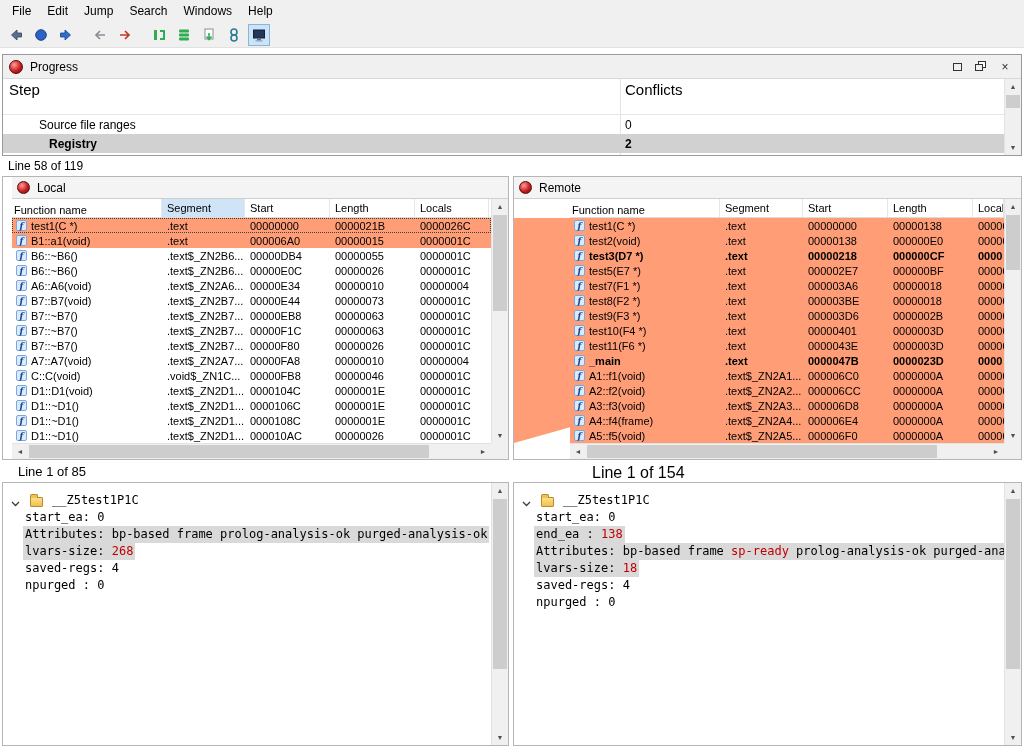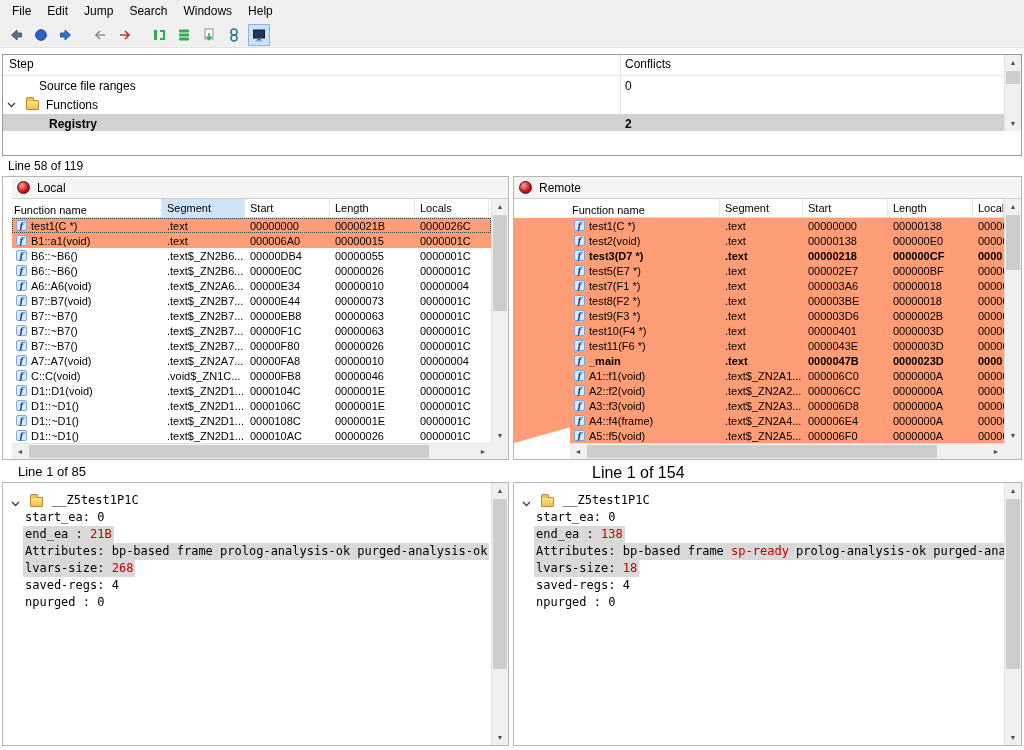--- a/index.html
+++ b/index.html
@@ -18,21 +18,21 @@
   
   #progress { position:absolute; left:2px; top:54px; width:1020px; height:102px; border:1px solid #9b9b9b; background:#fff; }
   .ptitle { height:24px; background:#f0f0f0; border-bottom:1px solid #d9d9d9; display:flex; align-items:center; padding-left:6px; }
   .appico { width:14px; height:14px; border-radius:50%; background:radial-gradient(circle at 35% 32%, #ff9d9d, #c81f1f 55%, #6e0a0a); border:1px solid #5a0808; flex:none; }
   .ptext { margin-left:7px; font-size:12px; }
   .winbtns { margin-left:auto; display:flex; align-items:center; padding-right:4px; }
   .wbtn { width:24px; height:18px; display:flex; align-items:center; justify-content:center; color:#333; }
   .glyph-max { width:9px; height:8px; border:1px solid #333; display:inline-block; }
   .wclose { font-size:12px; }
   .pcontent { position:relative; height:76px; overflow:hidden; }
-  .phead { position:relative; height:21px; border-bottom:1px solid #e6e6e6; font-size:12px; }
+  .phead { position:relative; height:36px; border-bottom:1px solid #e6e6e6; font-size:15px; }
   .ph-step { position:absolute; left:6px; top:2px; }
   .ph-conf { position:absolute; left:622px; top:2px; }
   .pdivider { position:absolute; left:617px; top:0; bottom:0; width:1px; background:#e3e3e3; }
   .pg-row { position:relative; height:19px; display:flex; align-items:center; font-size:12px; }
   .pg-row.pg-sel { background:#d1d1d1; }
   .pg-label { display:flex; align-items:center; }
   .pg-val { position:absolute; left:622px; }
   .pg-chev { margin-right:10px; display:inline-flex; }
   .pg-row .folder { margin-right:7px; }
   .pg-sb { position:absolute; right:0; top:0; bottom:0; width:17px; }
@@ -174,44 +174,50 @@
     <div class="tbtn active">
       <svg width="16" height="16" viewBox="0 0 16 16">
           <rect x="2.5" y="3" width="11" height="8" fill="#23365c" stroke="#14203a"></rect>
           <rect x="6" y="11.6" width="4" height="1.6" fill="#5a6f8f"></rect>
           <rect x="4.5" y="13.4" width="7" height="1" fill="#8a8f96"></rect>
         </svg>
     </div>
   </div>
 
   <div id="progress">
+    <div class="ptitle">
+      <span class="appico"></span>
+      <span class="ptext">Progress</span>
+      <span class="winbtns">
+        <span class="wbtn">
+            <span class="glyph-max"></span>
+          </span>
+        <span class="wbtn">
+          <svg width="12" height="11" viewBox="0 0 12 11">
+              <rect x="3.5" y="0.5" width="7" height="6" fill="#fff" stroke="#333"></rect>
+              <rect x="0.5" y="3.5" width="7" height="6" fill="#f0f0f0" stroke="#333"></rect>
+            </svg>
+        </span>
+        <span class="wbtn wclose">
+            <span>×</span>
+          </span>
+      </span>
+    </div>
     <div class="pcontent">
       <div class="pdivider"></div>
       <div class="phead">
         <span class="ph-step">Step</span>
         <span class="ph-conf">Conflicts</span>
       </div>
       <div id="progress-rows">
           <div class="pg-row">
             <span class="pg-label" style="padding-left: 36px;">
               <span>Source file ranges</span>
             </span>
             <span class="pg-val">0</span>
-          </div>
-          <div class="pg-row">
-            <span class="pg-label" style="padding-left: 4px;">
-              <span class="pg-chev chev">
-                <svg width="9" height="6" viewBox="0 0 9 6">
-                  <polyline points="1,1 4.5,4.5 8,1" fill="none" stroke="#3c3c3c" stroke-width="1.3"></polyline>
-                </svg>
-              </span>
-              <span class="folder"></span>
-              <span>Functions</span>
-            </span>
-            <span class="pg-val"></span>
           </div>
           <div class="pg-row pg-sel">
             <span class="pg-label" style="padding-left: 46px;">
               <span style="font-weight: bold;">Registry</span>
             </span>
             <span class="pg-val" style="font-weight: bold;">2</span>
           </div>
         </div>
       <div class="sbv pg-sb">
         <div class="sbtn up">▲</div>
@@ -605,21 +611,20 @@
       <span class="chev">
           <svg width="9" height="6" viewBox="0 0 9 6">
             <polyline points="1,1 4.5,4.5 8,1" fill="none" stroke="#3c3c3c" stroke-width="1.3"></polyline>
           </svg>
         </span>
       <span class="folder"></span>
       <span class="dtitle">__Z5test1P1C</span>
     </div>
     <div class="dbody" id="detail-left-body">
         <div class="dline"><span class="dtext"><span>start_ea: 0</span></span></div>
-        <div class="dline"><span class="dtext dhl"><span>end_ea : </span><span class="red">21B</span></span></div>
         <div class="dline"><span class="dtext dhl"><span>Attributes: bp-based frame prolog-analysis-ok purged-analysis-ok</span></span></div>
         <div class="dline"><span class="dtext dhl"><span>lvars-size: </span><span class="red">268</span></span></div>
         <div class="dline"><span class="dtext"><span>saved-regs: 4</span></span></div>
         <div class="dline"><span class="dtext"><span>npurged : 0</span></span></div>
       </div>
     <div class="sbv d-vsb">
       <div class="sbtn up">▲</div>
       <div class="sbthumb" style="top:16px;height:170px;"></div>
       <div class="sbtn down">▼</div>
     </div>

